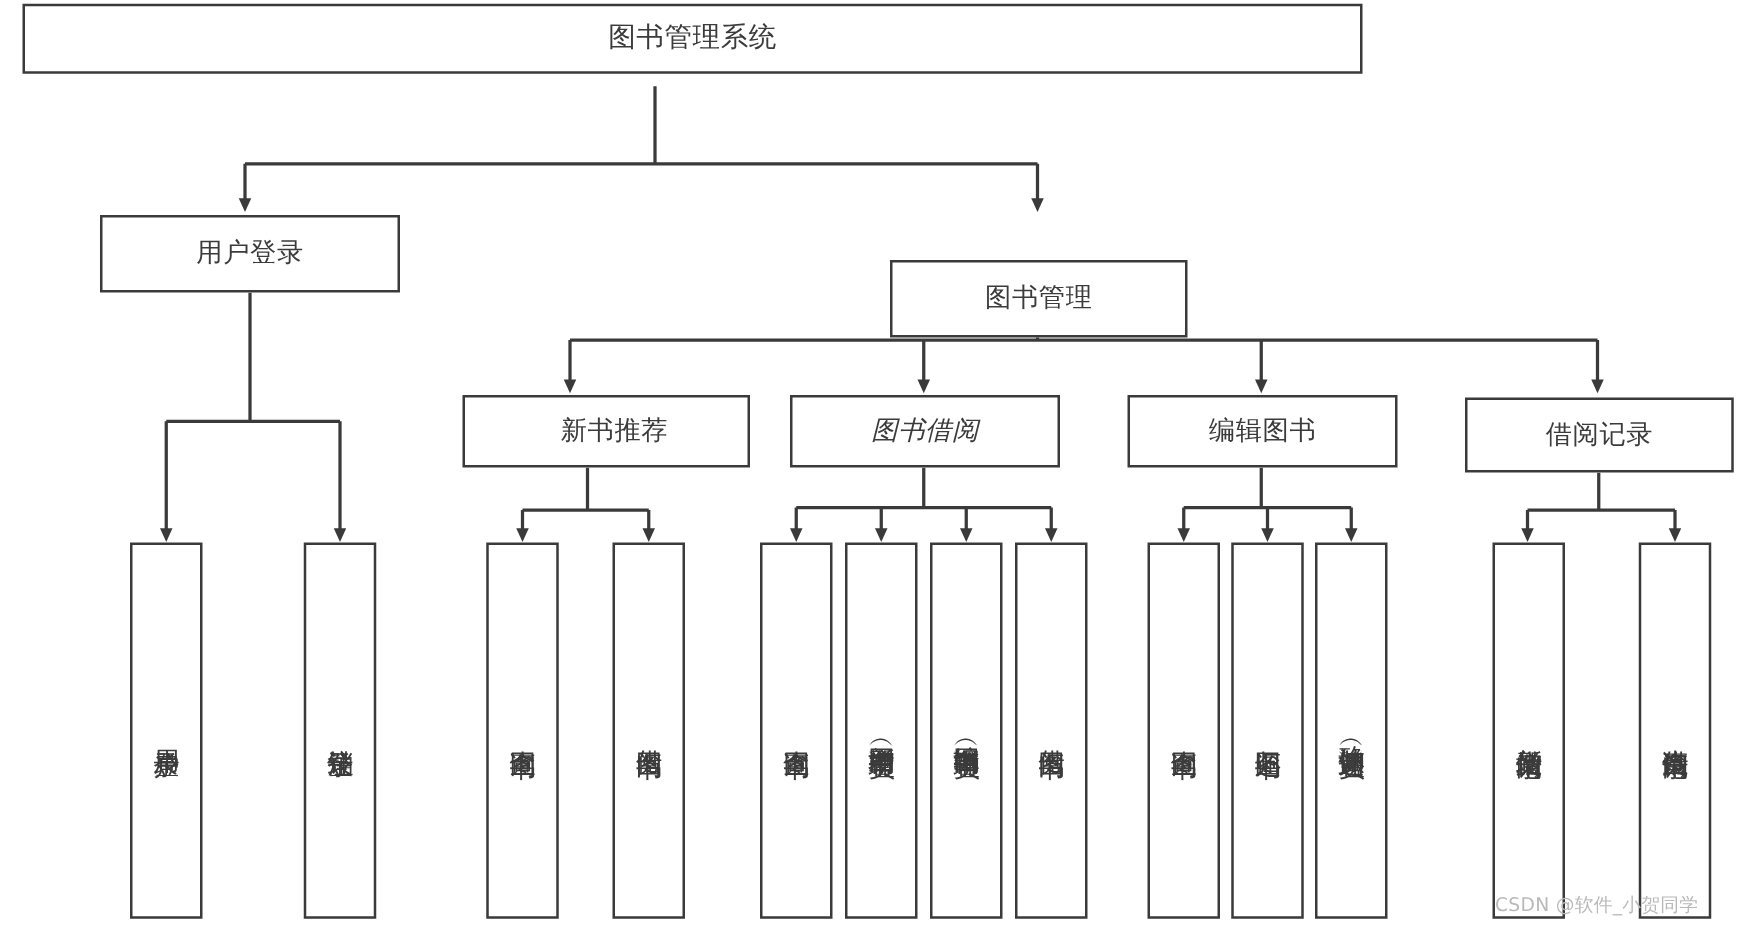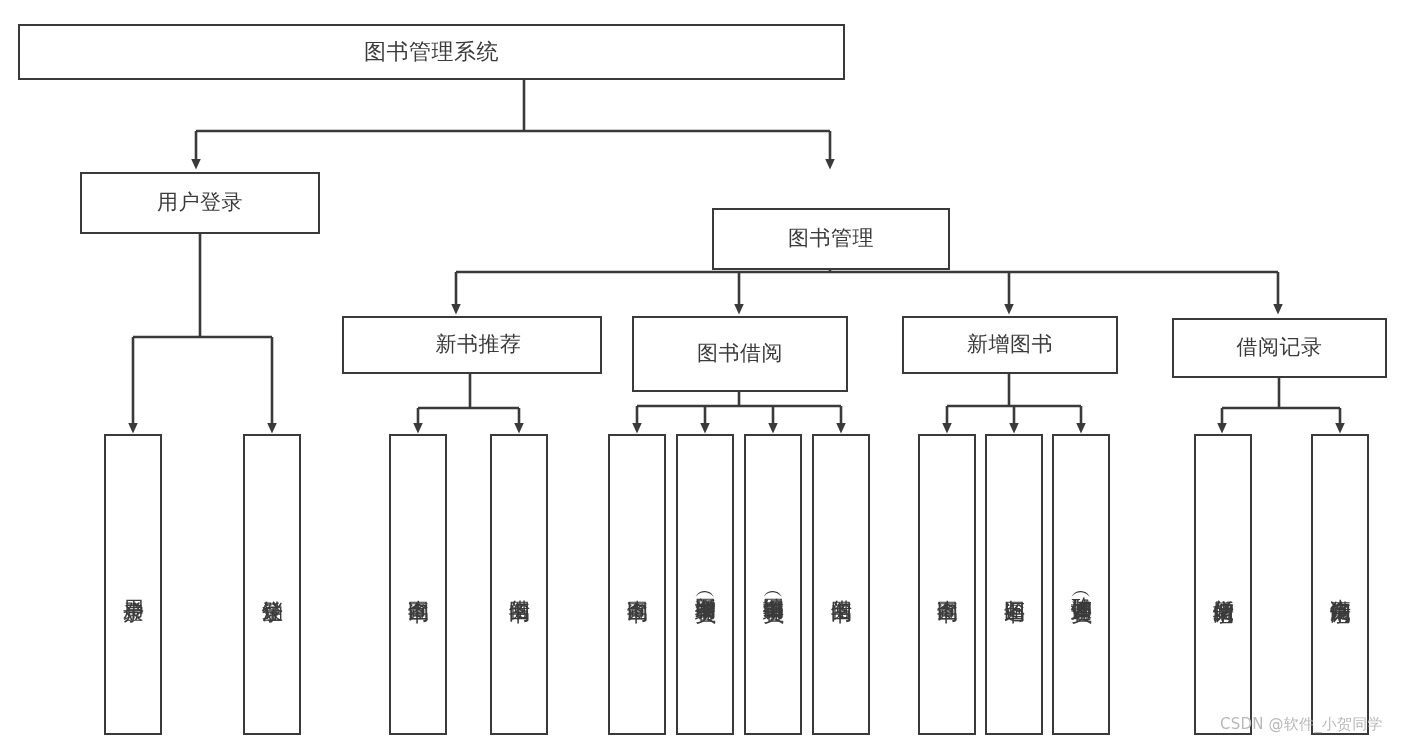--- a/index.html
+++ b/index.html
@@ -56,21 +56,20 @@
   }
   .watermark {
     position: absolute;
     left: 1196px;
     top: 715px;
     font-size: 15px;
     color: #b9b9b9;
     white-space: nowrap;
     z-index: 5;
     letter-spacing: 0.2px;
-    padding-left: 24px;
   }
 </style>
 </head>
 <body>
 
 <div id="diagram-root">
 
   <svg id="edges" viewBox="0 0 1405 747" width="1405" height="747">
     <defs>
       <marker id="arrow" markerWidth="12" markerHeight="12" refX="1.5" refY="5" orient="auto" markerUnits="userSpaceOnUse">
@@ -114,42 +113,42 @@
       <path d="M1014,406 L1014,424" marker-end="url(#arrow)"></path>
       <path d="M1081,406 L1081,424" marker-end="url(#arrow)"></path>
 
       <path d="M1279,378 L1279,408"></path>
       <path d="M1222,408 L1340,408"></path>
       <path d="M1222,408 L1222,424" marker-end="url(#arrow)"></path>
       <path d="M1340,408 L1340,424" marker-end="url(#arrow)"></path>
     </g>
   </svg>
 
-  <div class="node horizontal title" style="left:18px; top:24px; width:827px; height:56px;">
+  <div class="node horizontal title" style="left:18px; top:3px; width:1072px; height:56px;">
     <span>图书管理系统</span>
   </div>
 
   <div class="node horizontal" style="left:80px; top:172px; width:240px; height:62px;">
     <span>用户登录</span>
   </div>
 
   <div class="node horizontal" style="left:712px; top:172px; width:238px; height:62px;margin-top:36px;">
     <span>图书管理</span>
   </div>
 
-  <div class="node horizontal" style="left:342px; top:316px; width:260px; height:58px;padding-left:13px;">
+  <div class="node horizontal" style="left:370px; top:316px; width:230px; height:58px;padding-left:13px;">
     <span>新书推荐</span>
   </div>
 
-  <div class="node horizontal" style="left:632px; top:316px; width:216px; height:76px;">
+  <div class="node horizontal" style="left:632px; top:316px; width:216px; height:58px;font-style:italic;">
     <span>图书借阅</span>
   </div>
 
   <div class="node horizontal" style="left:902px; top:316px; width:216px; height:58px;">
-    <span>新增图书</span>
+    <span>编辑图书</span>
   </div>
 
   <div class="node horizontal" style="left:1172px; top:318px; width:215px; height:60px;align-items:center;">
     <span>借阅记录</span>
   </div>
 
   <div class="node vertical" style="left:104px; top:434px; width:58px; height:301px;">
     <span>用户登录</span>
   </div>
 

